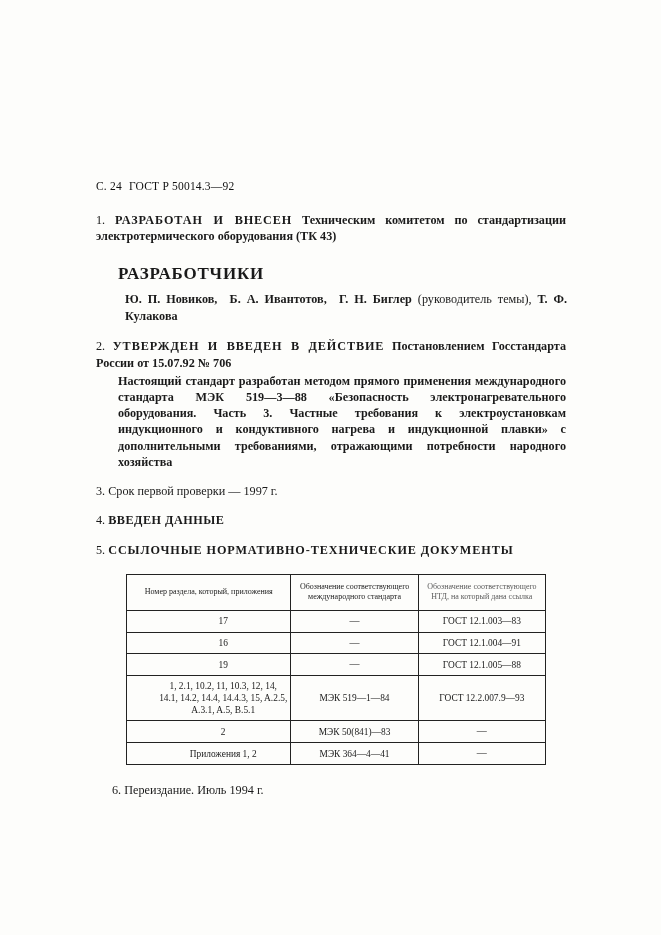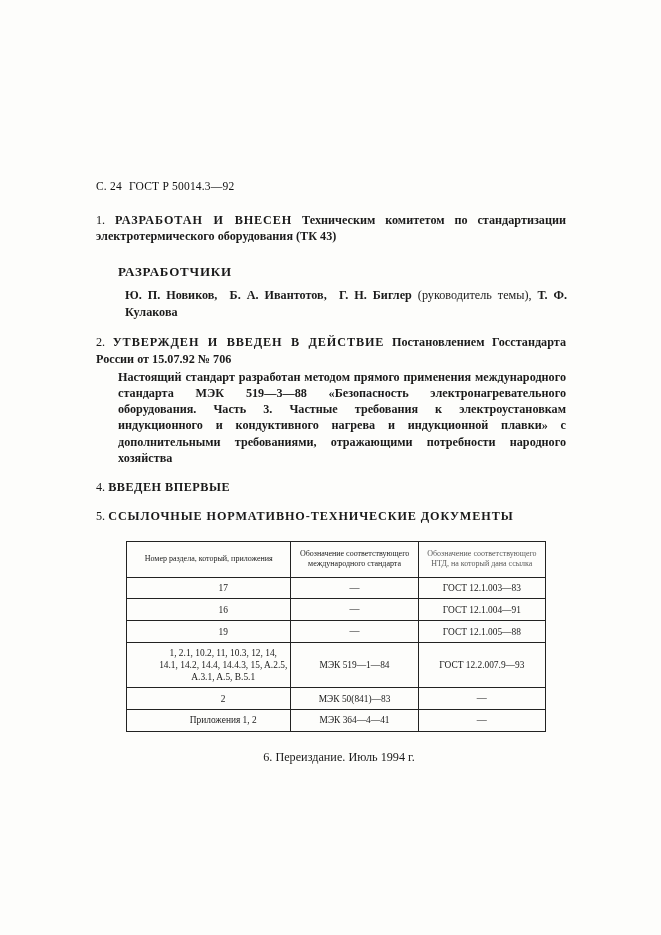--- a/index.html
+++ b/index.html
@@ -52,21 +52,21 @@
   }
   .item .num {
     font-weight: normal;
   }
   .bold { font-weight: bold; }
   .sp { letter-spacing: 0.9px; }
   .sp2 { letter-spacing: 0.5px; }
   .subhead {
     font-weight: bold;
     letter-spacing: 0.8px;
-    font-size: 13px;
+    font-size: 17px;
     margin: 20px 0 7px 22px;
   }
   .devs {
     margin: 0 0 14px 29px;
     font-size: 12.2px;
     line-height: 1.35;
     text-align: justify;
     width: 442px;
   }
   .devs .nm { font-weight: bold; }
@@ -102,21 +102,20 @@
   }
   table.refs td.col1 { width: 150px; padding-left: 32px; }
   table.refs td.col2 { width: 135px; }
   table.refs td.col3 { width: 135px; }
   .cellbig { font-size: 9.4px; line-height: 1.42; }
   .dash { font-size: 10px; }
   .blurry { color: #5a5a5a; }
   .final {
     margin: 18px 0 0 16px;
     font-size: 12.2px;
-    text-align: center;
   }
 </style>
 </head>
 <body>
 
 <div class="page">
   <div class="content">
 
     <div class="pageheader">
       <span class="pg">С. 24</span>
@@ -138,24 +137,28 @@
       <span class="nm">Т. Ф. Кулакова</span>
     </div>
 
     <div class="item">
       <span class="num">2.</span>
       <span class="bold sp">УТВЕРЖДЕН И ВВЕДЕН В ДЕЙСТВИЕ</span>
       <span class="bold">Постановлением Госстандарта России от 15.07.92 № 706</span>
       <span class="bold item-body hang">Настоящий стандарт разработан методом прямого применения международного стандарта МЭК 519—3—88 «Безопасность электронагревательного оборудования. Часть 3. Частные требования к электроустановкам индукционного и кондуктивного нагрева и индукционной плавки» с дополнительными требованиями, отражающими потребности народного хозяйства</span>
     </div>
 
+    <div class="item">
+      <span class="num">3.</span>
+      <span>Срок первой проверки — 1997 г.</span>
+    </div>
 
     <div class="item">
       <span class="num">4.</span>
-      <span class="bold sp2">ВВЕДЕН ВПЕРВЫЕ</span>
+      <span class="bold sp2">ВВЕДЕН ДАННЫЕ</span>
     </div>
 
     <div class="item section5">
       <span class="num">5.</span>
       <span class="bold sp">ССЫЛОЧНЫЕ НОРМАТИВНО-ТЕХНИЧЕСКИЕ ДОКУМЕНТЫ</span>
     </div>
 
     <table class="refs">
       <thead>
         <tr>

